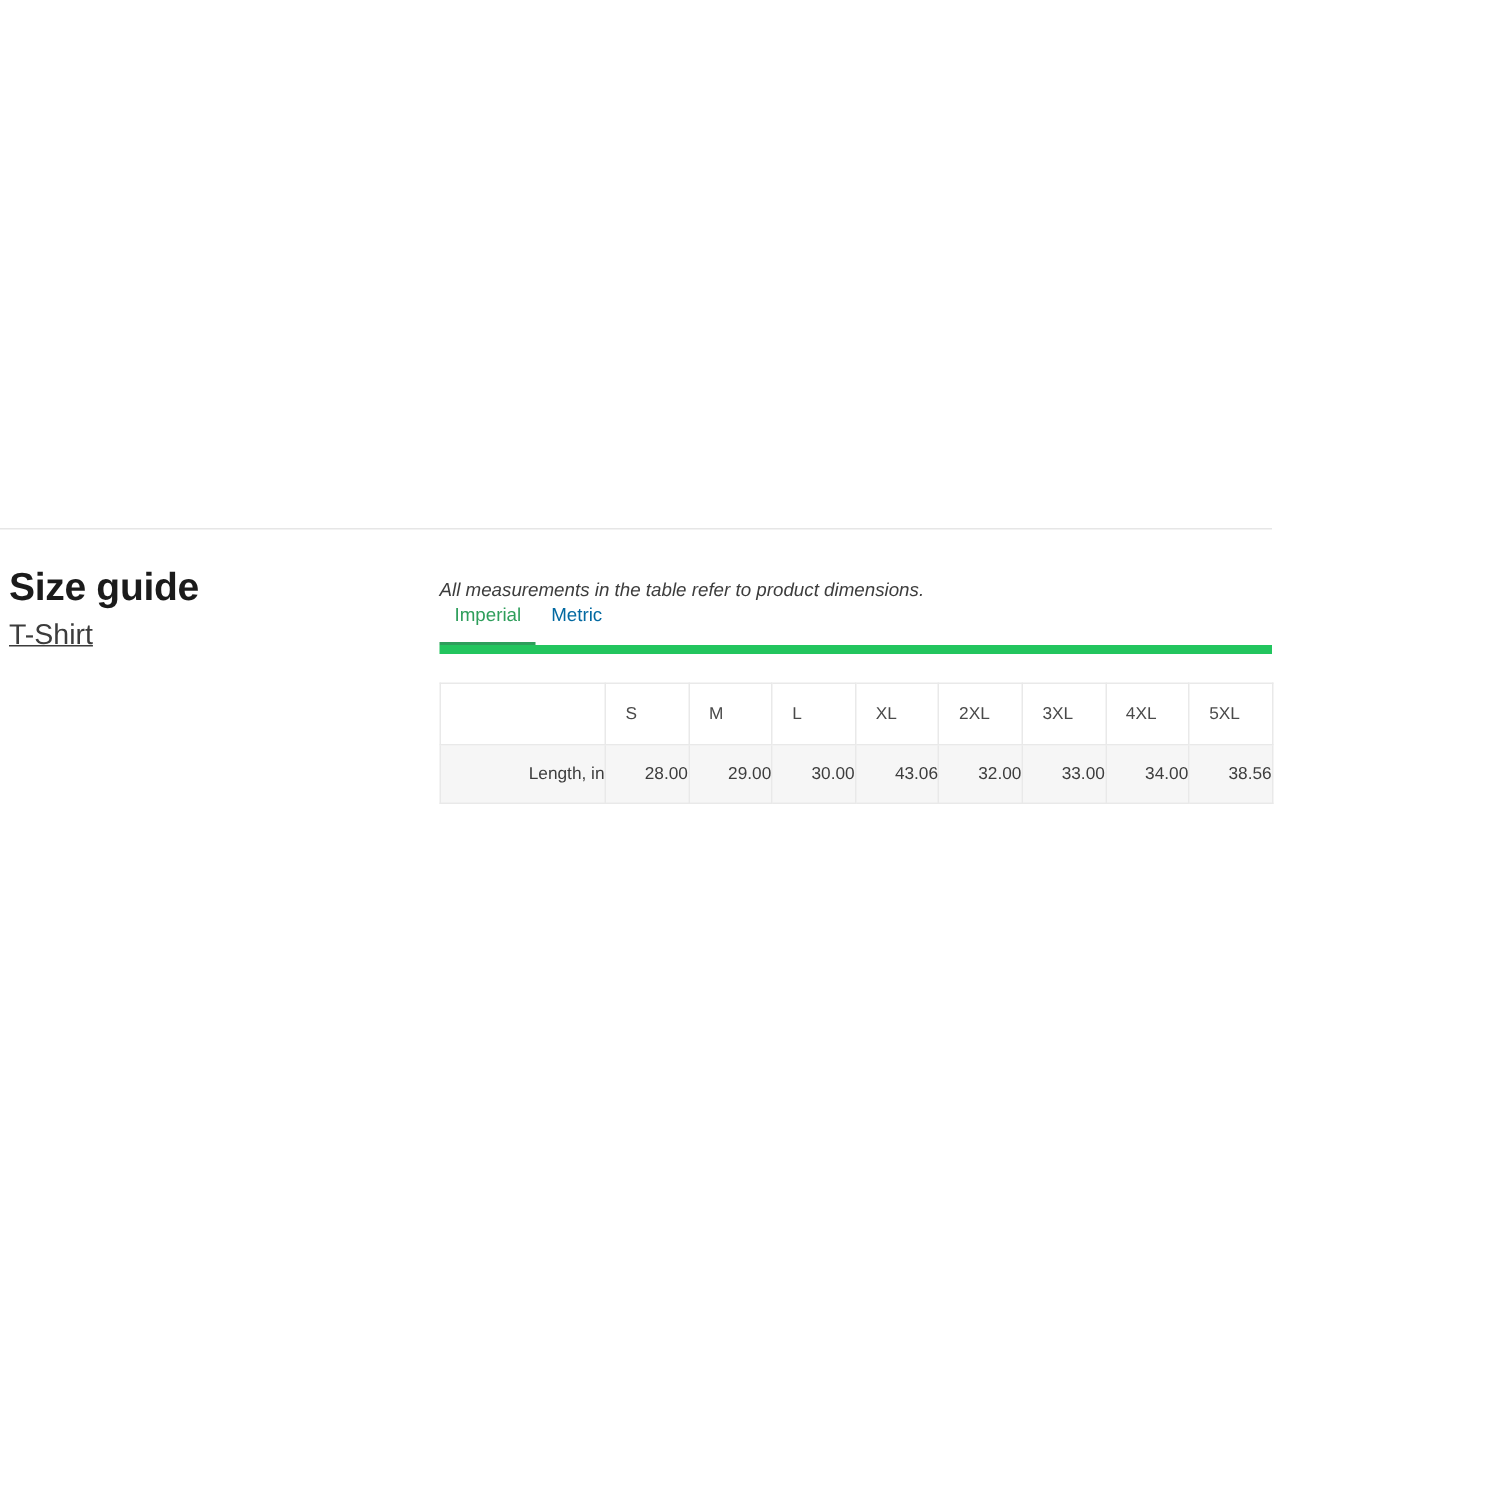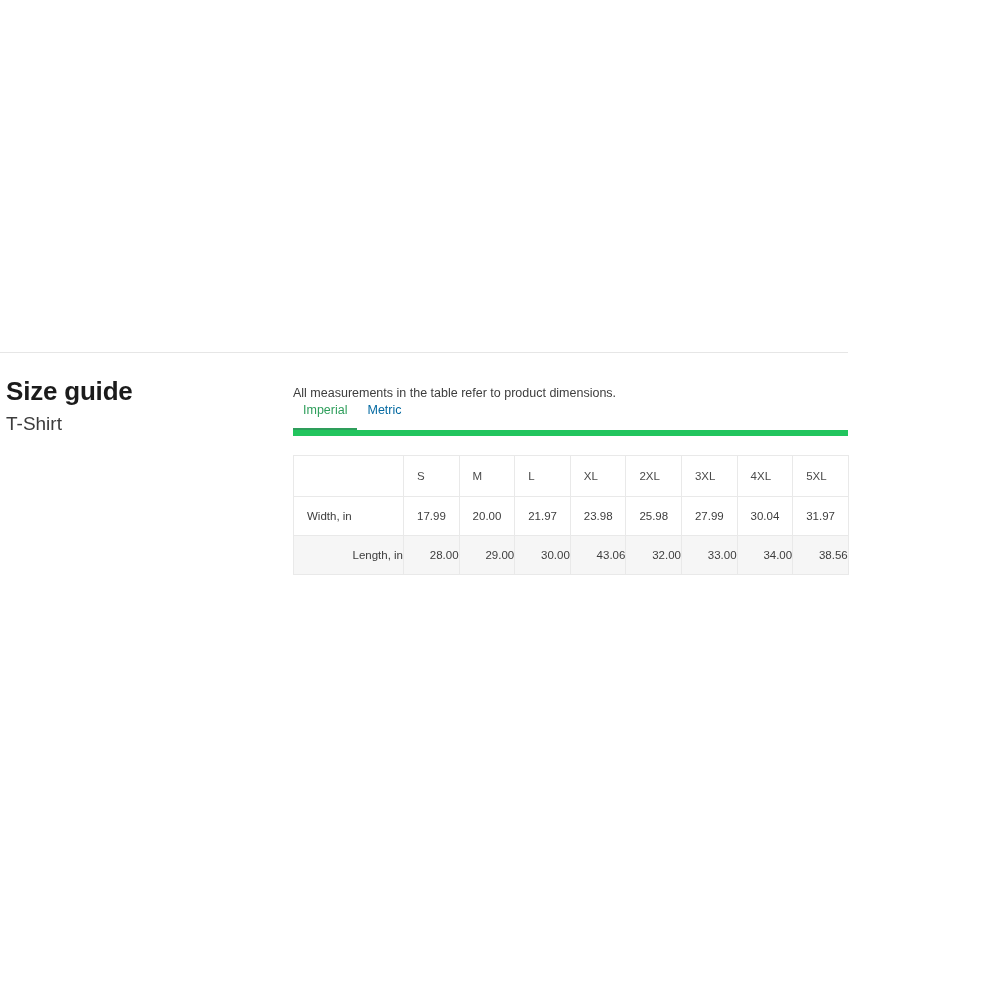--- a/index.html
+++ b/index.html
@@ -50,32 +50,34 @@
     letter-spacing: -0.2px;
     line-height: 30px;
     margin: 0;
   }
   .sg-subtitle {
     font-size: 19px;
     font-weight: normal;
     color: #3c3c3c;
     line-height: 26px;
     margin: 5px 0 0 0;
+    text-decoration: underline;
   }
   .right-col {
     position: absolute;
     left: 293px;
     top: 0px;
     width: 555px;
   }
   .measure-note {
     font-size: 12.5px;
     color: #3d3d3d;
     line-height: 18px;
     margin: 13px 0 0 0;
+    font-style: italic;
   }
   .unit-tabs {
     border-bottom: 6px solid #22c55e;
     height: 28px;
     display: flex;
     align-items: flex-start;
     position: relative;
   }
   .unit-tab {
     font-size: 12.5px;
@@ -165,31 +167,20 @@
             <th>M</th>
             <th>L</th>
             <th>XL</th>
             <th>2XL</th>
             <th>3XL</th>
             <th>4XL</th>
             <th>5XL</th>
           </tr>
         </thead>
         <tbody>
-          <tr>
-            <td class="row-label">Width, in</td>
-            <td>17.99</td>
-            <td>20.00</td>
-            <td>21.97</td>
-            <td>23.98</td>
-            <td>25.98</td>
-            <td>27.99</td>
-            <td>30.04</td>
-            <td>31.97</td>
-          </tr>
           <tr class="row-alt">
             <td class="row-label">Length, in</td>
             <td>28.00</td>
             <td>29.00</td>
             <td>30.00</td>
             <td>43.06</td>
             <td>32.00</td>
             <td>33.00</td>
             <td>34.00</td>
             <td>38.56</td>

